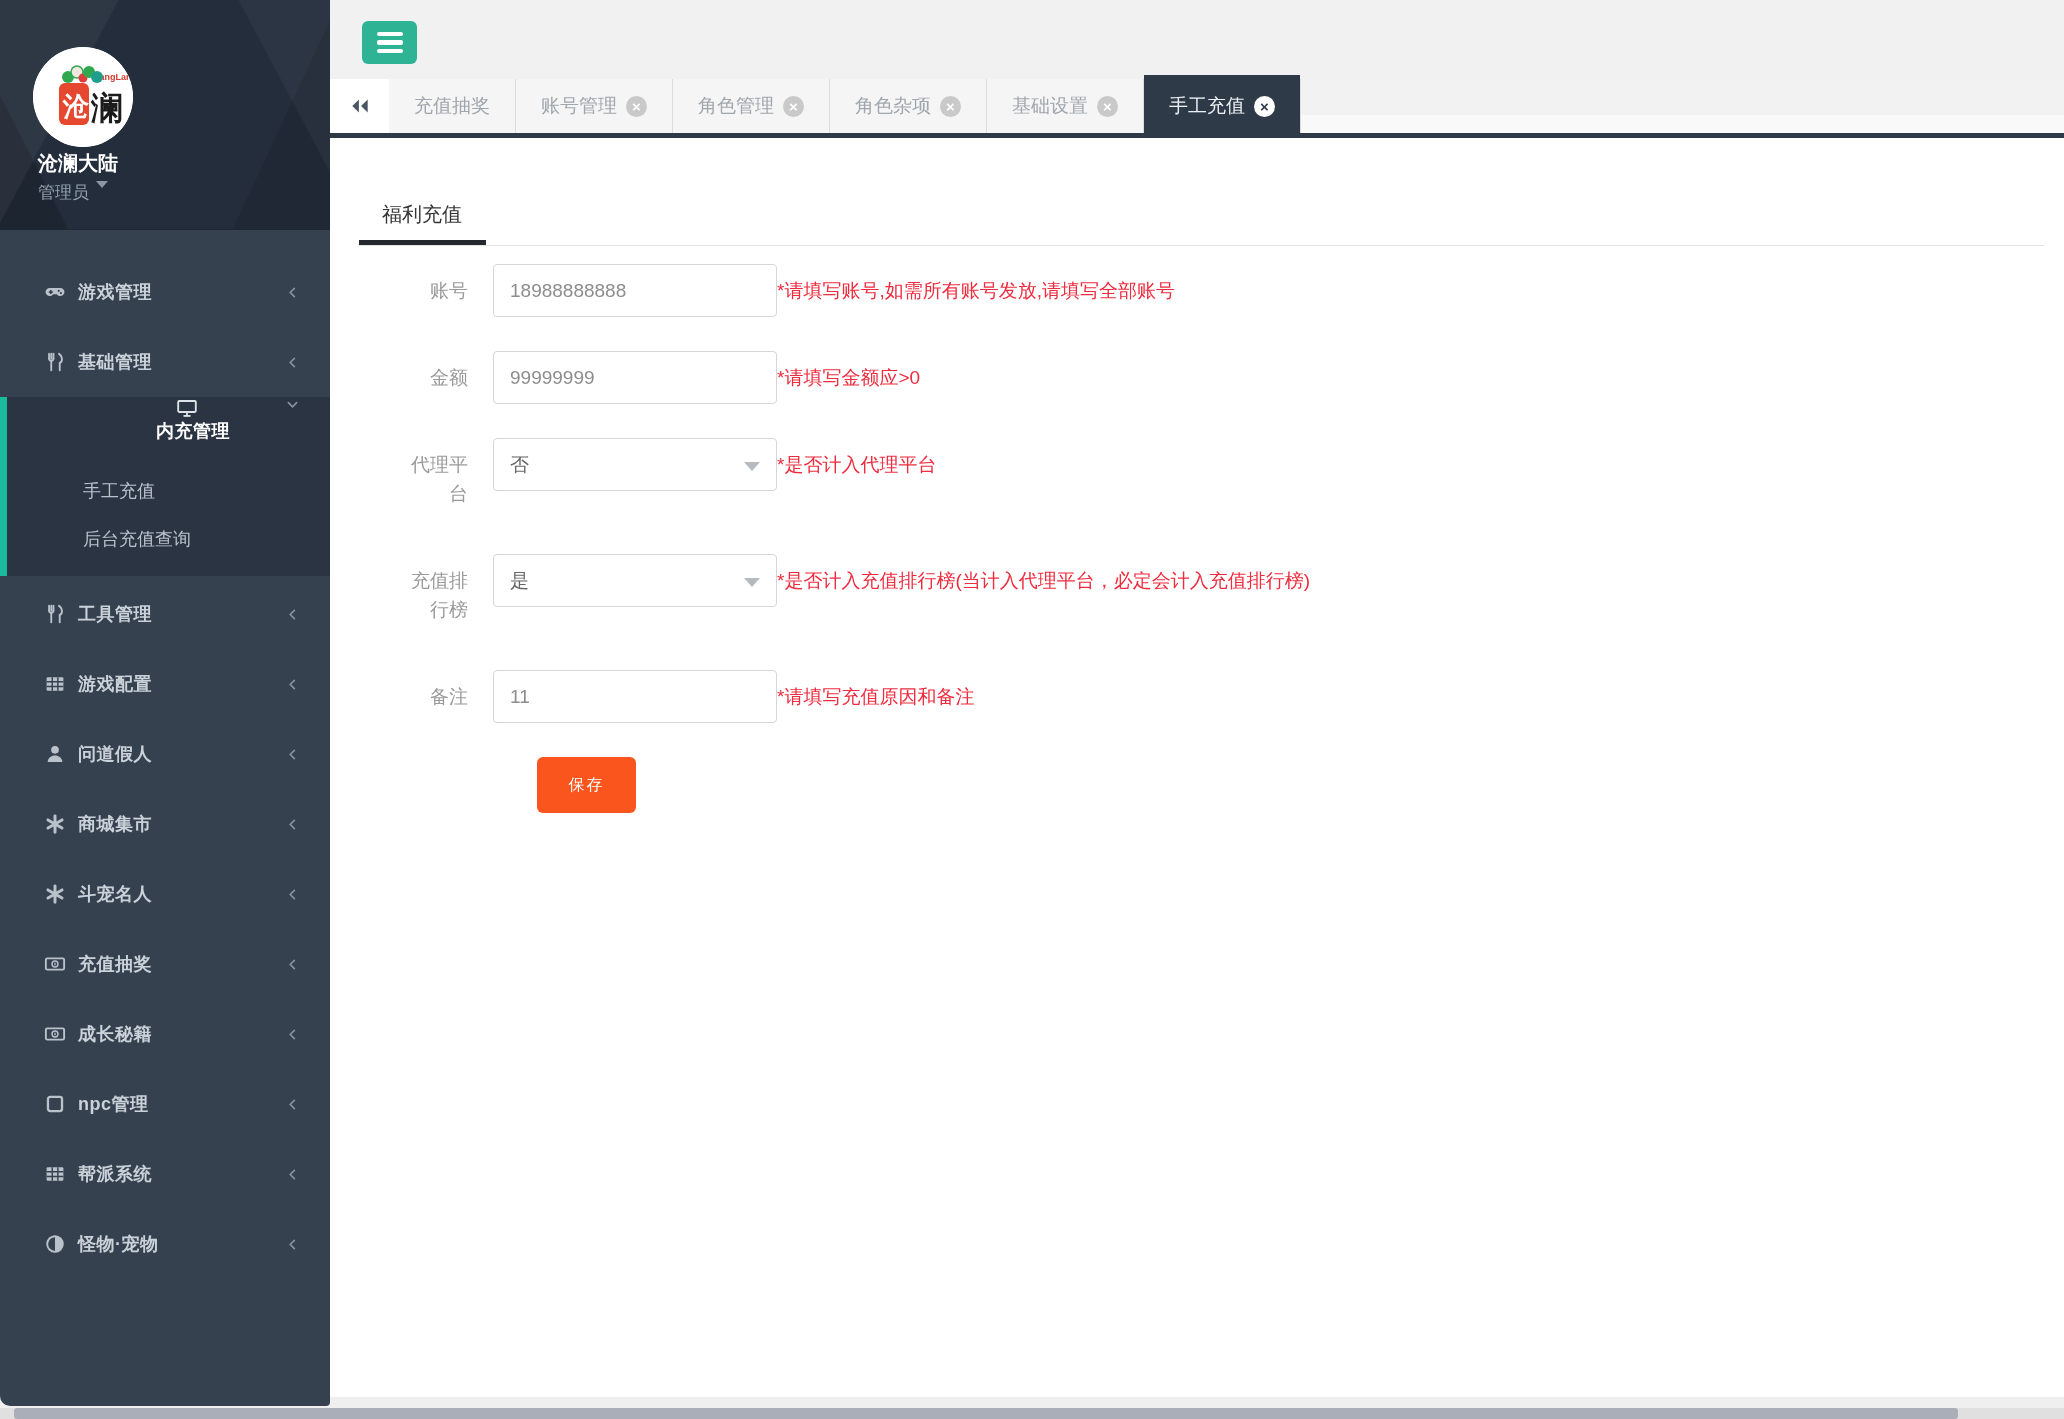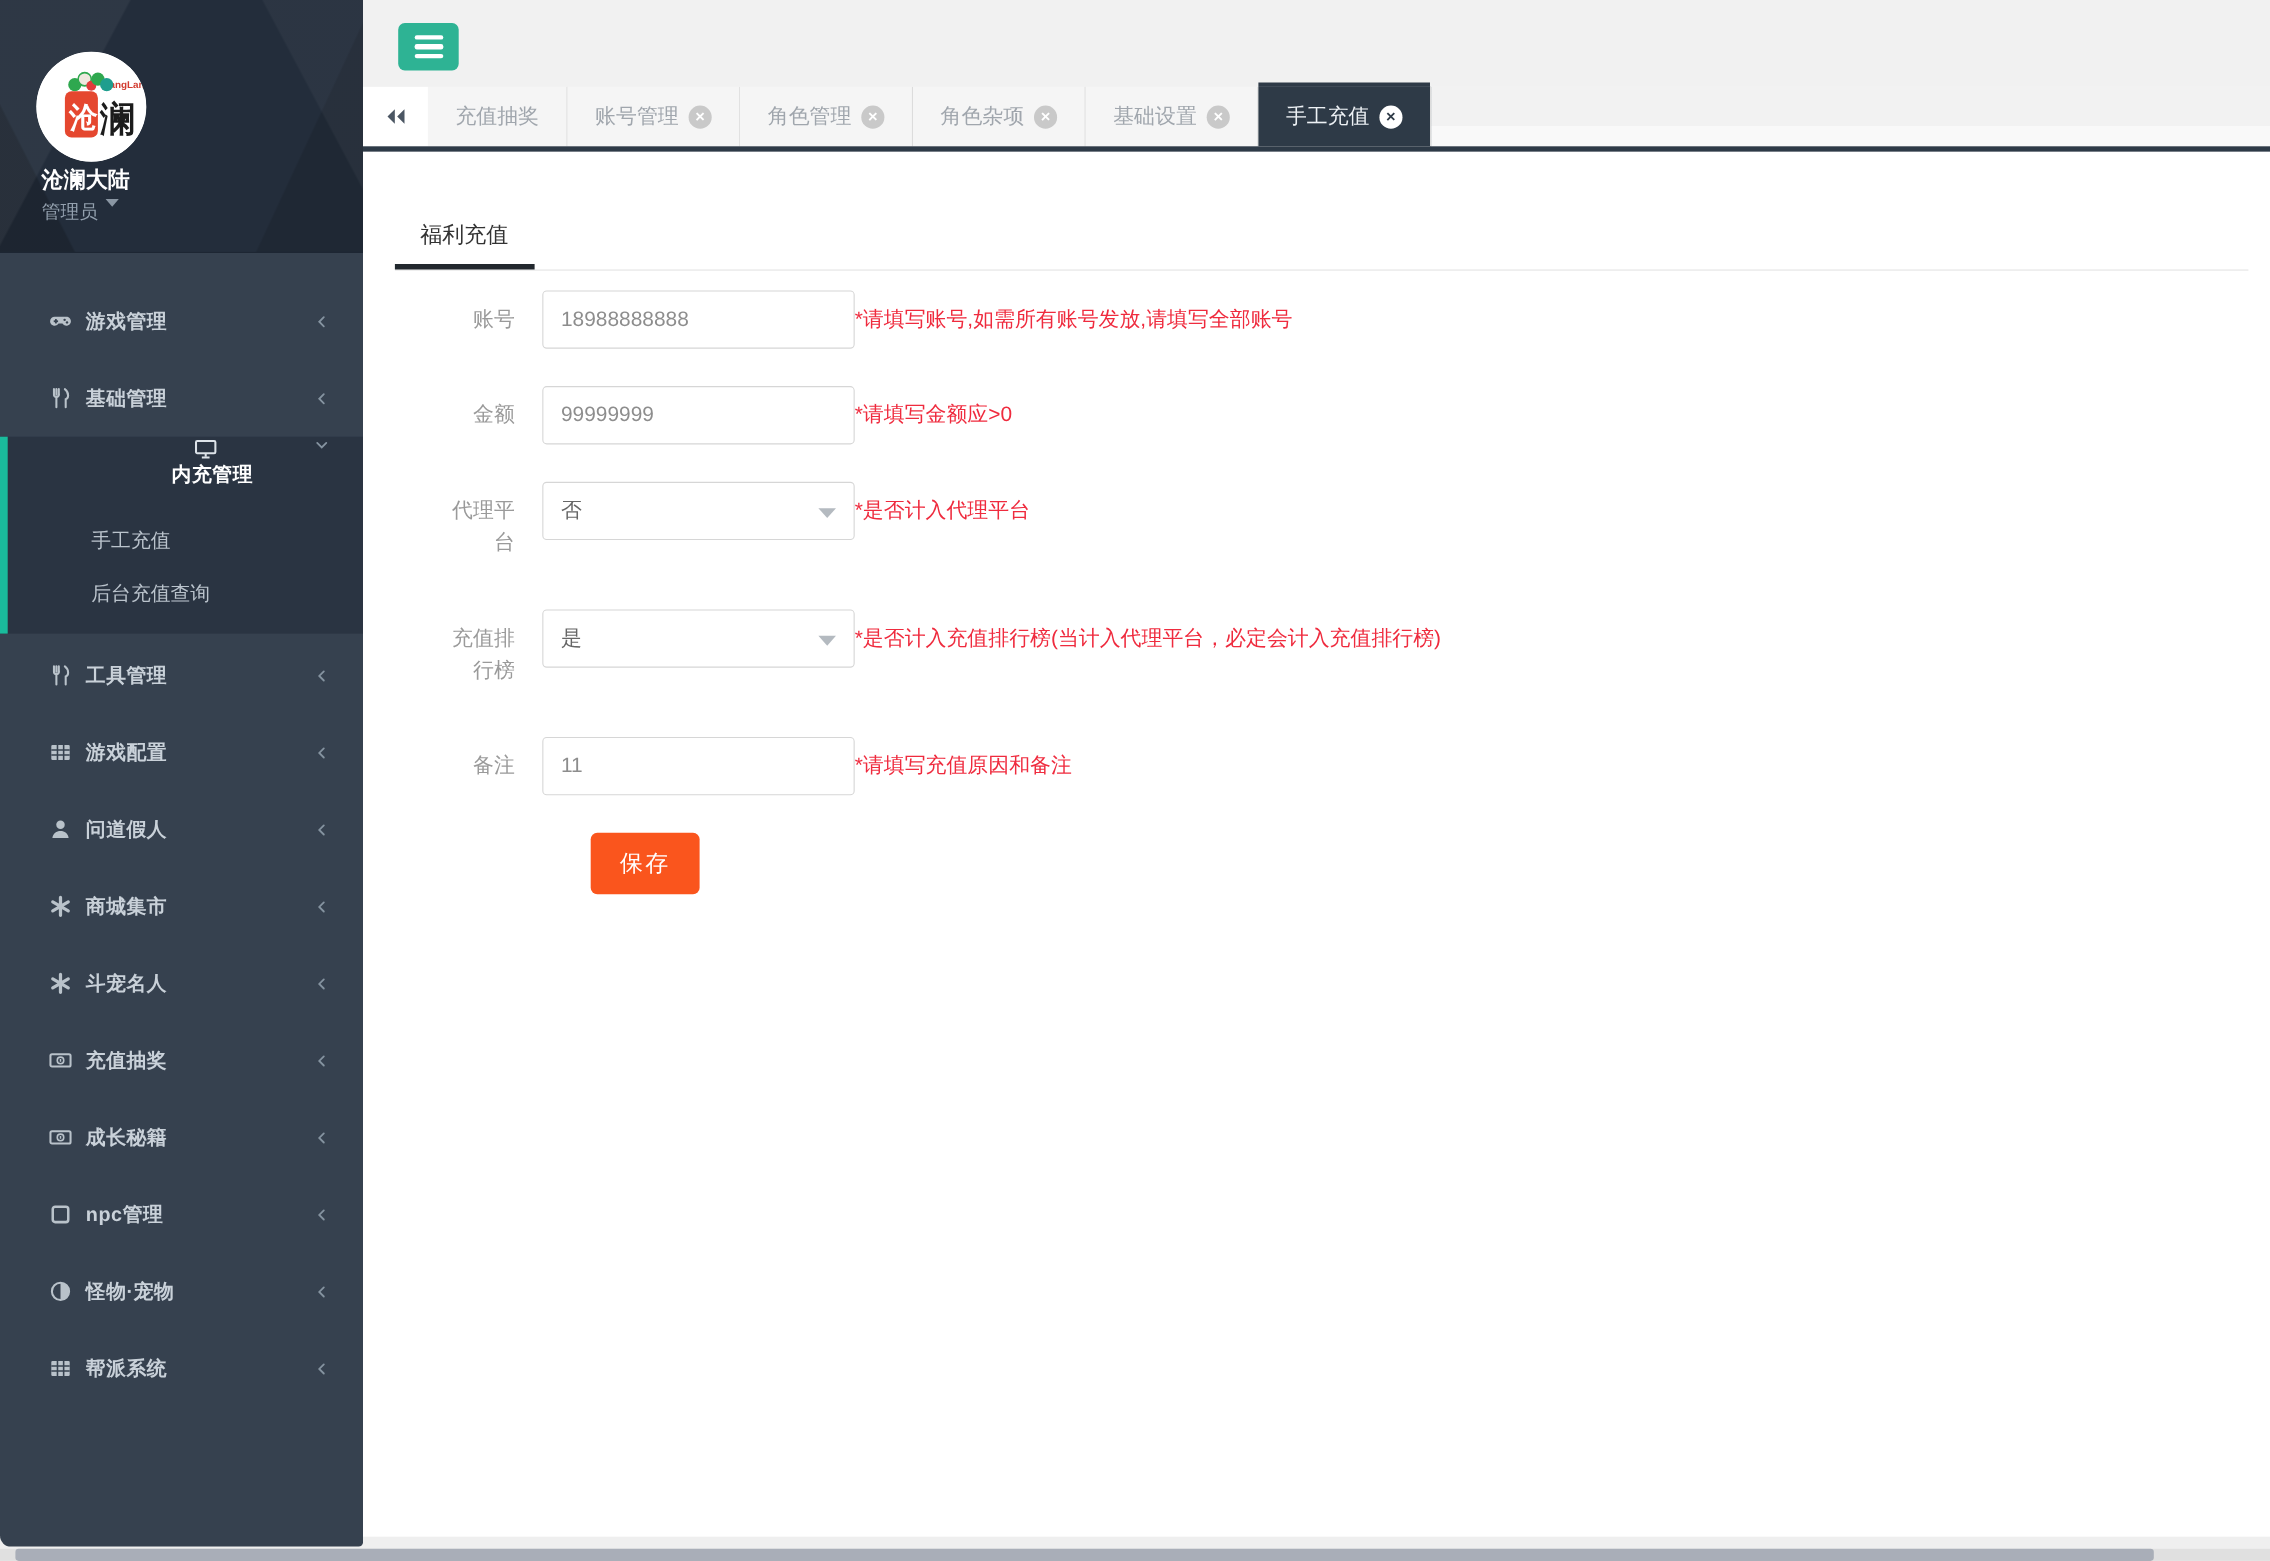--- a/index.html
+++ b/index.html
@@ -73,21 +73,21 @@
   .form-label{width:65px;margin-left:44px;text-align:right;font-size:19px;line-height:29px;padding-top:12px;color:#9a9a9a;}
   .form-ctrl{margin-left:25px;position:relative;}
   .text-input{width:284px;height:53px;border:1px solid #d6d6d6;border-radius:4px;background:#fff;font-size:19px;
               color:#8d8d8d;padding:0 16px;box-sizing:border-box;font-family:"Liberation Sans","DejaVu Sans",sans-serif;outline:none;}
   .select-box{width:284px;height:53px;border:1px solid #d6d6d6;border-radius:4px;background:#fff;box-sizing:border-box;
               font-size:19px;color:#666;line-height:51px;padding:0 16px;cursor:pointer;position:relative;}
   .select-caret{position:absolute;right:16px;top:23px;width:0;height:0;border-left:8px solid transparent;
                 border-right:8px solid transparent;border-top:9px solid #b4bac0;}
   .form-hint{margin-left:0;line-height:53px;font-size:19px;color:#ef2b3e;white-space:nowrap;}
   .save-btn{margin-left:178px;margin-top:0;width:99px;height:56px;background:#fa551d;color:#fff;border:none;border-radius:6px;
-            font-size:21px;letter-spacing:2px;cursor:pointer;font-family:"Liberation Sans","DejaVu Sans",sans-serif;}
+            font-size:16px;letter-spacing:2px;cursor:pointer;font-family:"Liberation Sans","DejaVu Sans",sans-serif;}
 
   
   .bottom-gray{position:absolute;left:0;right:0;top:1397px;height:22px;background:#efefef;z-index:2;}
   .hscrollbar{position:absolute;left:0;right:0;top:1408px;height:11px;background:#e0e0e0;z-index:3;}
   .hscroll-thumb{position:absolute;left:14px;top:0;width:1944px;height:11px;background:#a9aeb8;border-radius:3px;}
 </style>
 </head>
 <body>
 
 <div class="page">
@@ -282,39 +282,39 @@
           <span class="mi-label">npc管理</span>
           <span class="mi-chevron">
             <svg viewBox="0 0 20 20" fill="none" stroke="currentColor" stroke-width="2.2" stroke-linecap="round">
               <path d="M12.5 4.5L7 10l5.5 5.5"></path>
             </svg>
           </span>
         </div>
         <div class="menu-item">
           <span class="mi-icon">
             <svg viewBox="0 0 20 20">
+              <rect x="2.4" y="3.8" width="15.2" height="12.4" rx="1" fill="currentColor"></rect>
+              <path d="M2.4 8h15.2M2.4 12.2h15.2M7.5 3.8v12.4M12.6 3.8v12.4" stroke="#36414f" stroke-width="1.3"></path>
+            </svg>
+          </span>
+          <span class="mi-label">帮派系统</span>
+          <span class="mi-chevron">
+            <svg viewBox="0 0 20 20" fill="none" stroke="currentColor" stroke-width="2.2" stroke-linecap="round">
+              <path d="M12.5 4.5L7 10l5.5 5.5"></path>
+            </svg>
+          </span>
+        </div>
+        <div class="menu-item">
+          <span class="mi-icon">
+            <svg viewBox="0 0 20 20">
               <circle cx="10" cy="10" r="7.1" fill="none" stroke="currentColor" stroke-width="1.7"></circle>
               <path d="M10 2.9a7.1 7.1 0 0 1 0 14.2z" fill="currentColor"></path>
             </svg>
           </span>
           <span class="mi-label">怪物·宠物</span>
-          <span class="mi-chevron">
-            <svg viewBox="0 0 20 20" fill="none" stroke="currentColor" stroke-width="2.2" stroke-linecap="round">
-              <path d="M12.5 4.5L7 10l5.5 5.5"></path>
-            </svg>
-          </span>
-        </div>
-        <div class="menu-item">
-          <span class="mi-icon">
-            <svg viewBox="0 0 20 20">
-              <rect x="2.4" y="3.8" width="15.2" height="12.4" rx="1" fill="currentColor"></rect>
-              <path d="M2.4 8h15.2M2.4 12.2h15.2M7.5 3.8v12.4M12.6 3.8v12.4" stroke="#36414f" stroke-width="1.3"></path>
-            </svg>
-          </span>
-          <span class="mi-label">帮派系统</span>
           <span class="mi-chevron">
             <svg viewBox="0 0 20 20" fill="none" stroke="currentColor" stroke-width="2.2" stroke-linecap="round">
               <path d="M12.5 4.5L7 10l5.5 5.5"></path>
             </svg>
           </span>
         </div>
       </div>
   </div>
 
   <div class="main">

